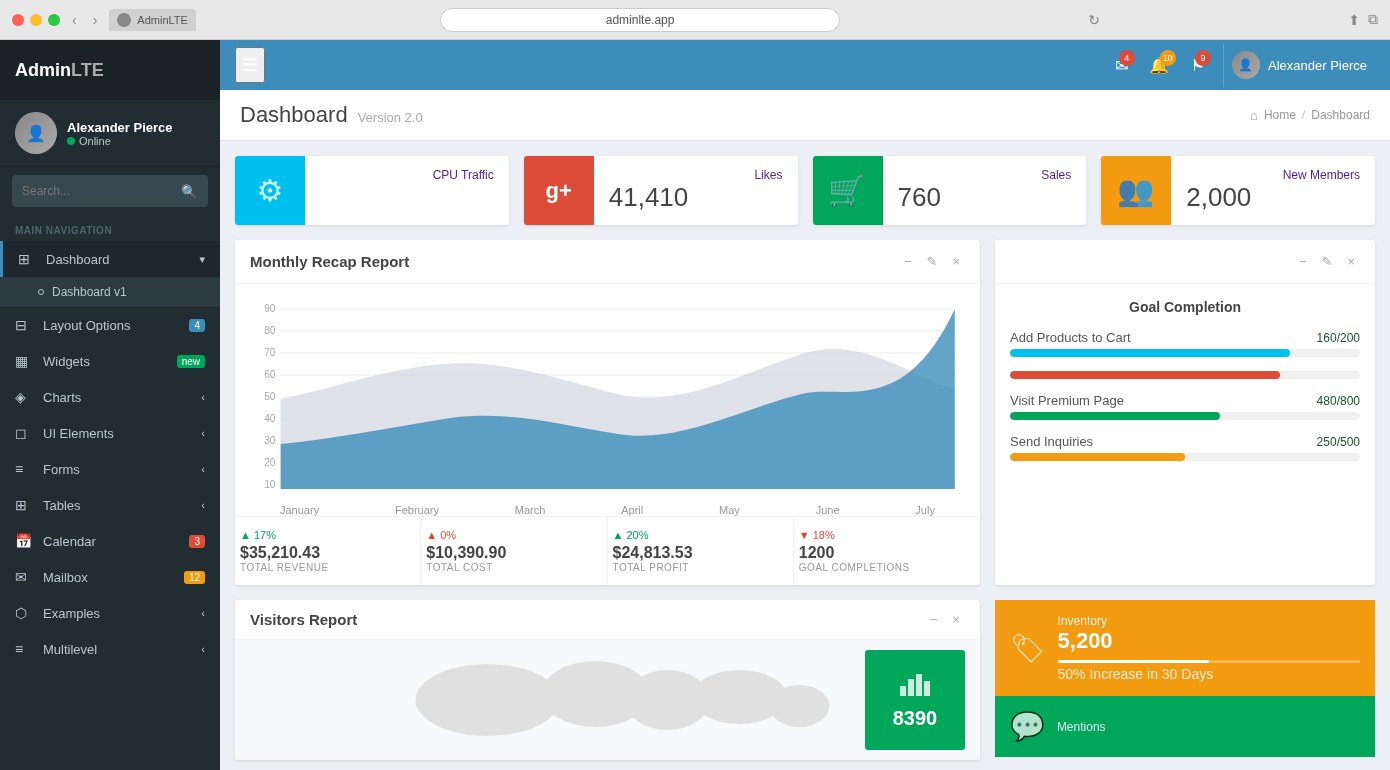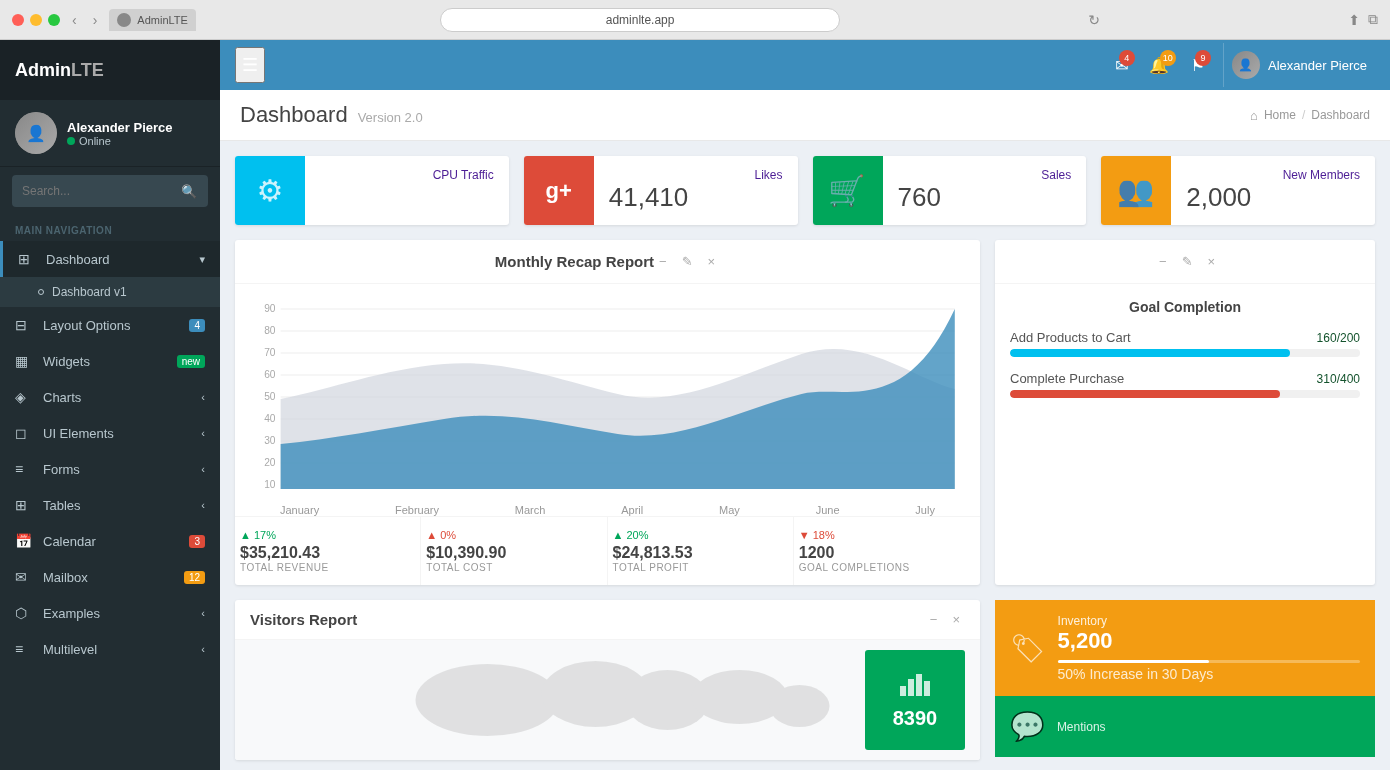--- a/index.html
+++ b/index.html
@@ -99,21 +99,21 @@
     .stat-box-red .stat-icon-area { background: #dd4b39; }
     .stat-box-green .stat-icon-area { background: #00a65a; }
     .stat-box-orange .stat-icon-area { background: #f39c12; }
     .stat-info { padding: 12px 15px; flex: 1; }
     .stat-label { font-size: 12px; color: #4c1d95; text-align: right; }
     .stat-value { font-size: 26px; font-weight: 400; color: #444; line-height: 1.2; }
 
     
     .cards-row { display: grid; grid-template-columns: 1fr 380px; gap: 15px; margin-bottom: 15px; }
     .card { background: white; border-radius: 3px; box-shadow: 0 1px 3px rgba(0,0,0,0.1); }
-    .card-header { padding: 12px 15px; border-bottom: 1px solid #f4f4f4; display: flex; align-items: center; justify-content: center; }
+    .card-header { padding: 12px 15px; border-bottom: 1px solid #f4f4f4; display: flex; align-items: center; justify-content: space-between; }
     .card-title { font-size: 15px; font-weight: 600; color: #444; }
     .card-tools { display: flex; gap: 5px; }
     .card-tool-btn { background: none; border: none; color: #aaa; cursor: pointer; padding: 2px 5px; font-size: 13px; }
     .card-body { padding: 15px; }
 
     
     .chart-subtitle { text-align: center; font-size: 13px; font-weight: 600; color: #555; margin-bottom: 15px; }
     .chart-area { position: relative; height: 200px; width: 100%; }
     .chart-svg { width: 100%; height: 100%; }
     .chart-labels { display: flex; justify-content: space-between; padding: 5px 30px 0; font-size: 11px; color: #999; }
@@ -453,30 +453,44 @@
                 <div class="goal-row">
                   <span class="goal-label">Add Products to Cart</span>
                   <span class="goal-value">160/200</span>
                 </div>
                 <div class="goal-bar">
                   <div class="goal-fill fill-cyan" style="width:80%"></div>
                 </div>
               </div>
 
               <div class="goal-item">
-                <div class="goal-row">
-                  <span class="goal-label">Complete Purchase</span>
-                  <span class="goal-value">310/400</span>
-                </div>
                 <div class="goal-bar">
                   <div class="goal-fill fill-red" style="width:77%"></div>
                 </div>
               </div>
 
-
+              <div class="goal-item">
+                <div class="goal-row">
+                  <span class="goal-label">Visit Premium Page</span>
+                  <span class="goal-value">480/800</span>
+                </div>
+                <div class="goal-bar">
+                  <div class="goal-fill fill-green" style="width:60%"></div>
+                </div>
+              </div>
+
+              <div class="goal-item">
+                <div class="goal-row">
+                  <span class="goal-label">Send Inquiries</span>
+                  <span class="goal-value">250/500</span>
+                </div>
+                <div class="goal-bar">
+                  <div class="goal-fill fill-orange" style="width:50%"></div>
+                </div>
+              </div>
             </div>
           </div>
         </div>
 
         <div class="bottom-row">
 
           <div class="mini-card">
             <div class="mini-card-header">
               <span class="mini-card-title">Visitors Report</span>
               <div class="card-tools">

